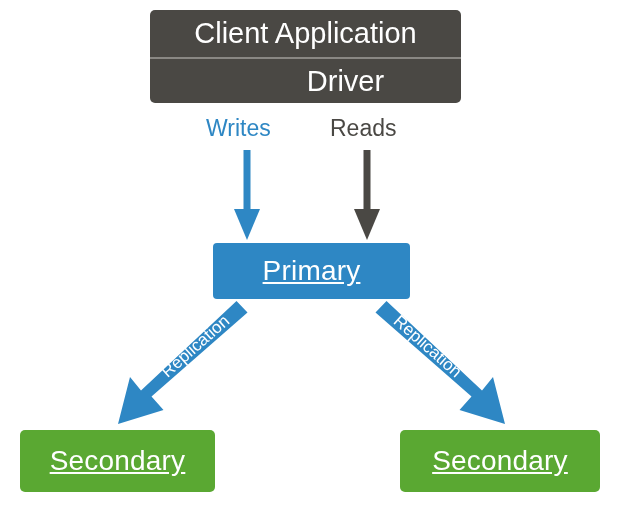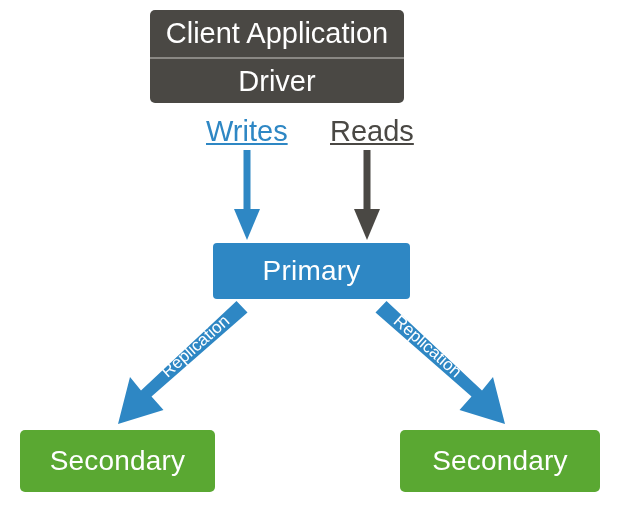--- a/index.html
+++ b/index.html
@@ -19,28 +19,29 @@
   }
   .node {
     position: absolute;
     box-sizing: border-box;
     display: flex;
     align-items: center;
     justify-content: center;
     color: #ffffff;
     border-radius: 5px;
     letter-spacing: 0.2px;
+    text-decoration: underline;
   }
 
   
   #client-stack {
     position: absolute;
     left: 150px;
     top: 10px;
-    width: 254px;
+    width: 311px;
     height: 93px;
     background: #4a4844;
     border-radius: 5px;
     overflow: hidden;
   }
   .stack-row {
     position: absolute;
     left: 0;
     width: 100%;
     display: flex;
@@ -59,20 +60,21 @@
     left: 0;
     top: 47px;
     width: 100%;
     height: 2px;
     background: #8a8884;
   }
   #driver-row {
     top: 49px;
     height: 44px;
     font-size: 29px;
+    margin-left: 40px;
   }
 
   
   #primary-node {
     left: 213px;
     top: 243px;
     width: 197px;
     height: 56px;
     background: #2e87c4;
     font-size: 28px;
@@ -95,23 +97,22 @@
     width: 200px;
     height: 62px;
     background: #5aa832;
     font-size: 28px;
     border-radius: 5px;
   }
 
   
   .vlabel {
     position: absolute;
-    font-size: 29px;
+    font-size: 23px;
     white-space: nowrap;
-    text-decoration: underline;
   }
   #writes-label {
     left: 206px;
     top: 115px;
     color: #2e87c4;
   }
   #reads-label {
     left: 330px;
     top: 115px;
     color: #4a4844;

